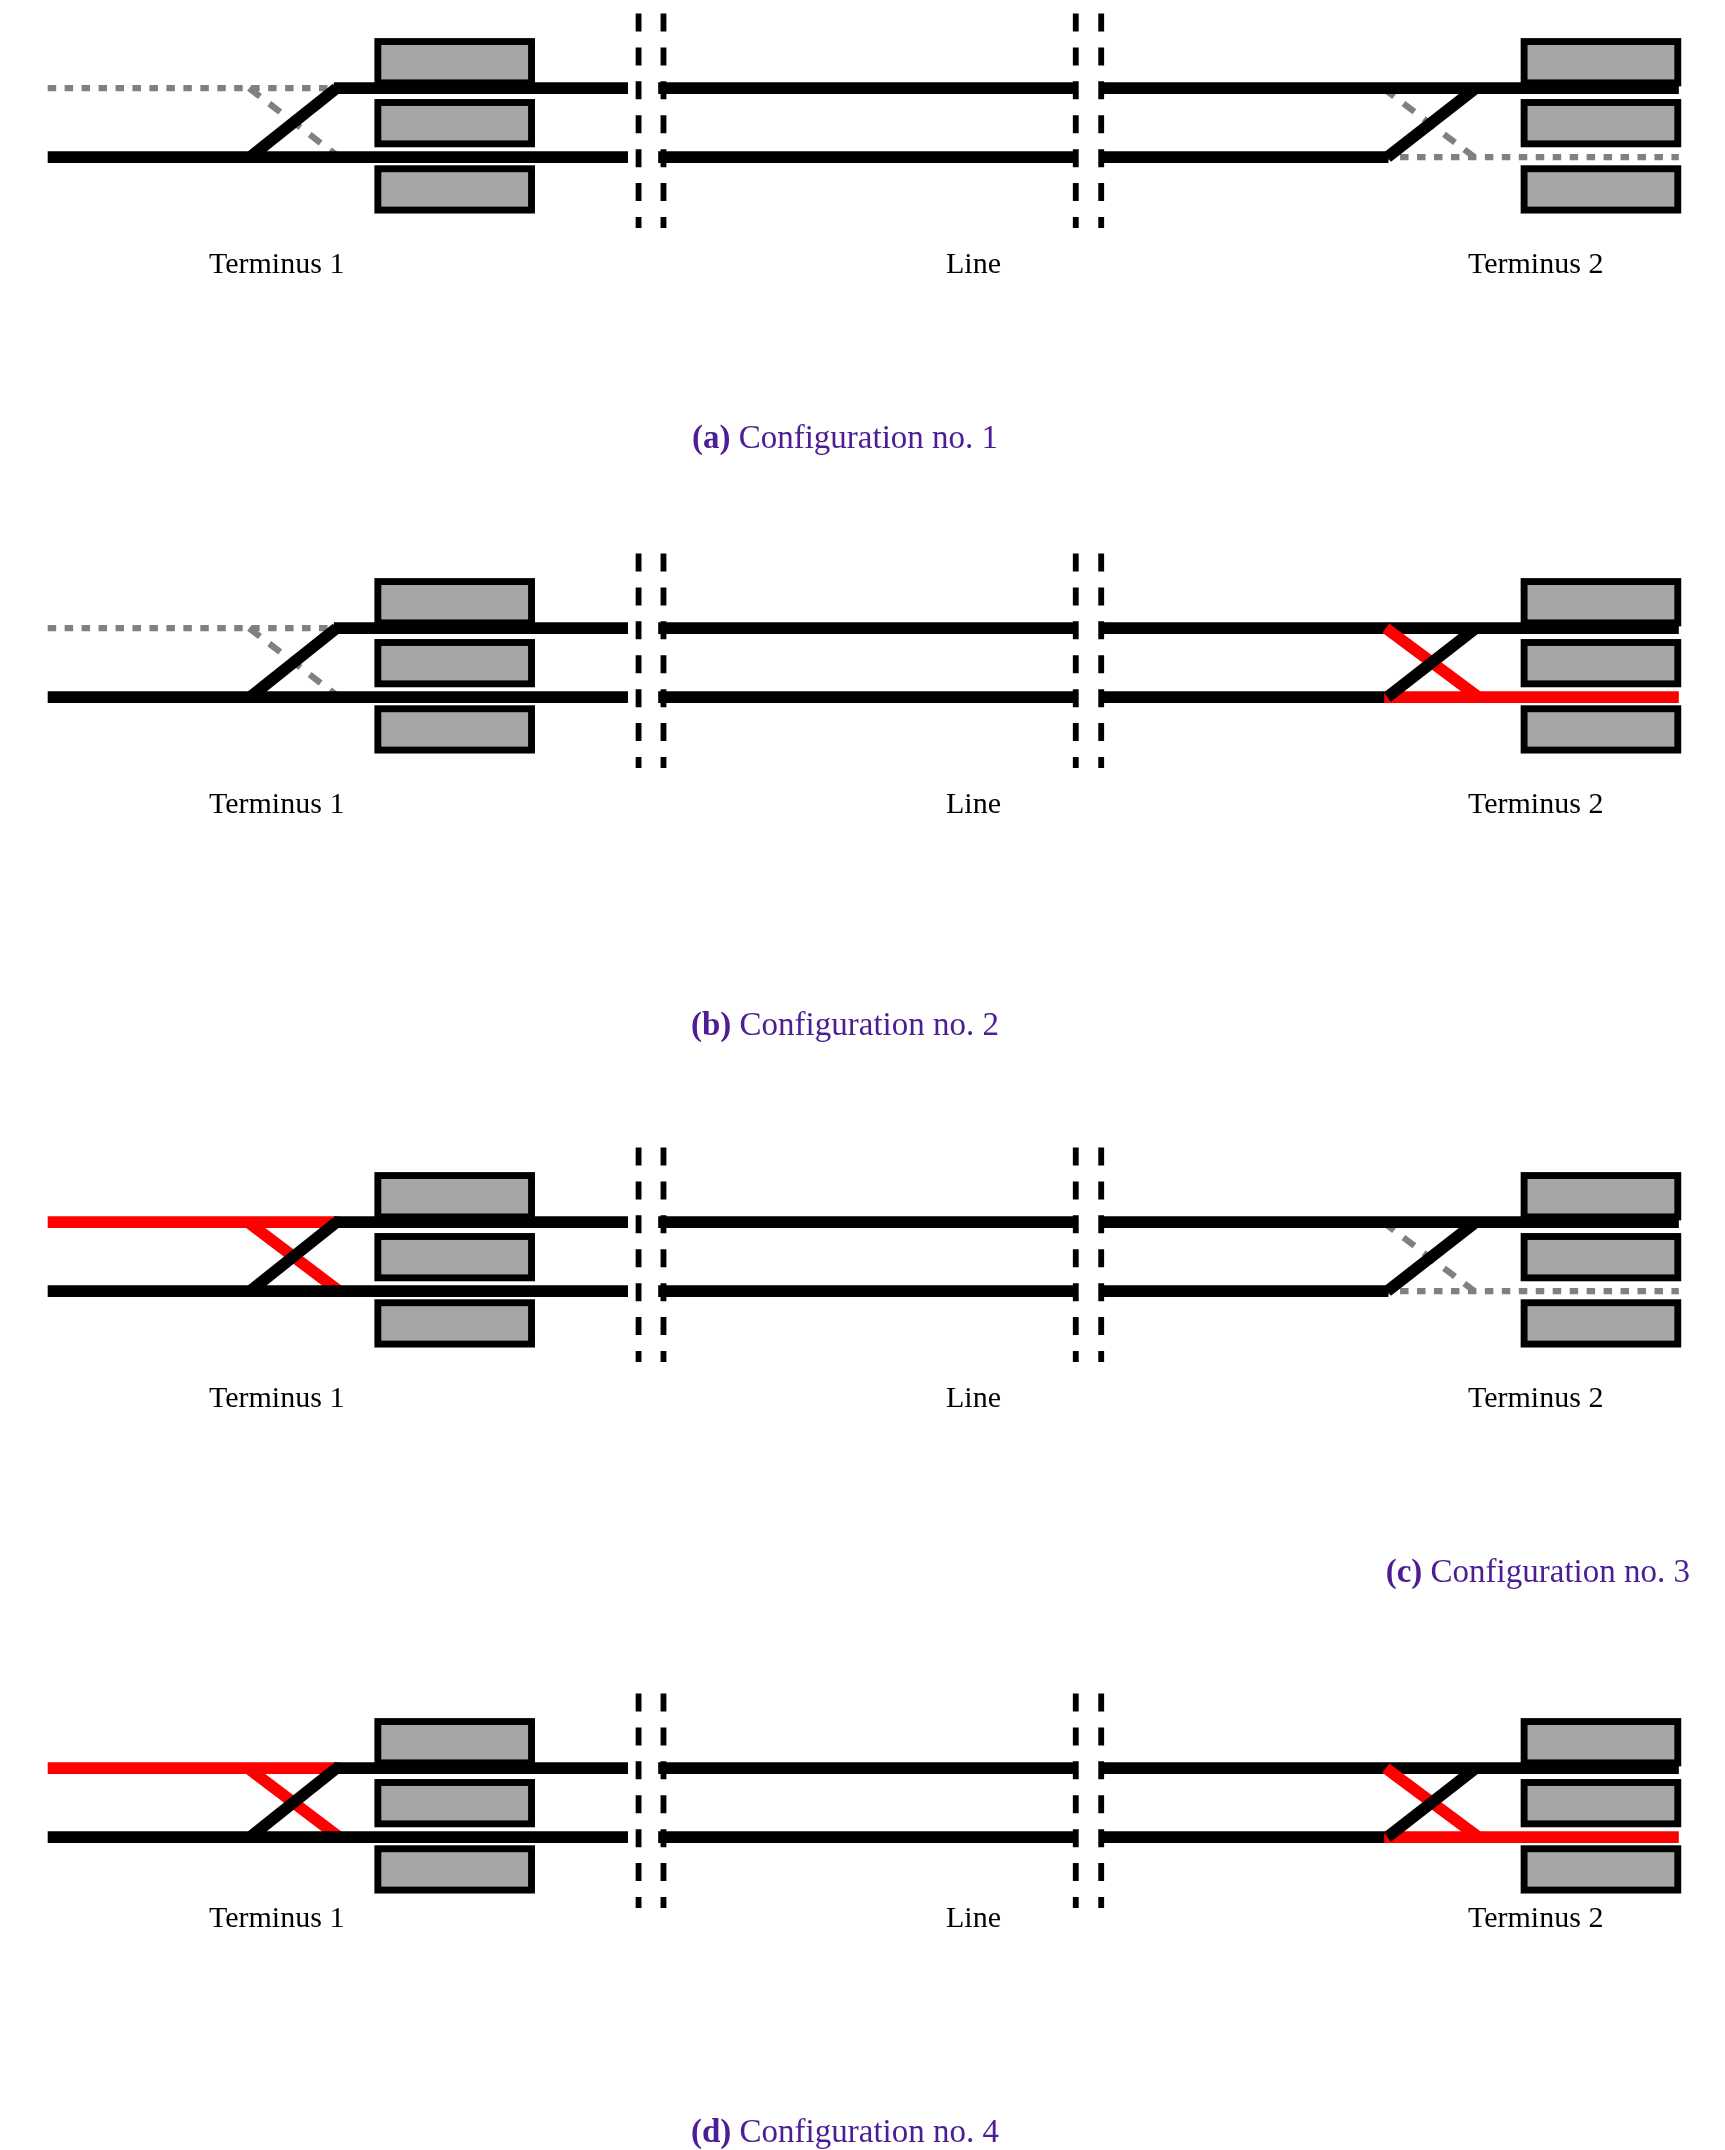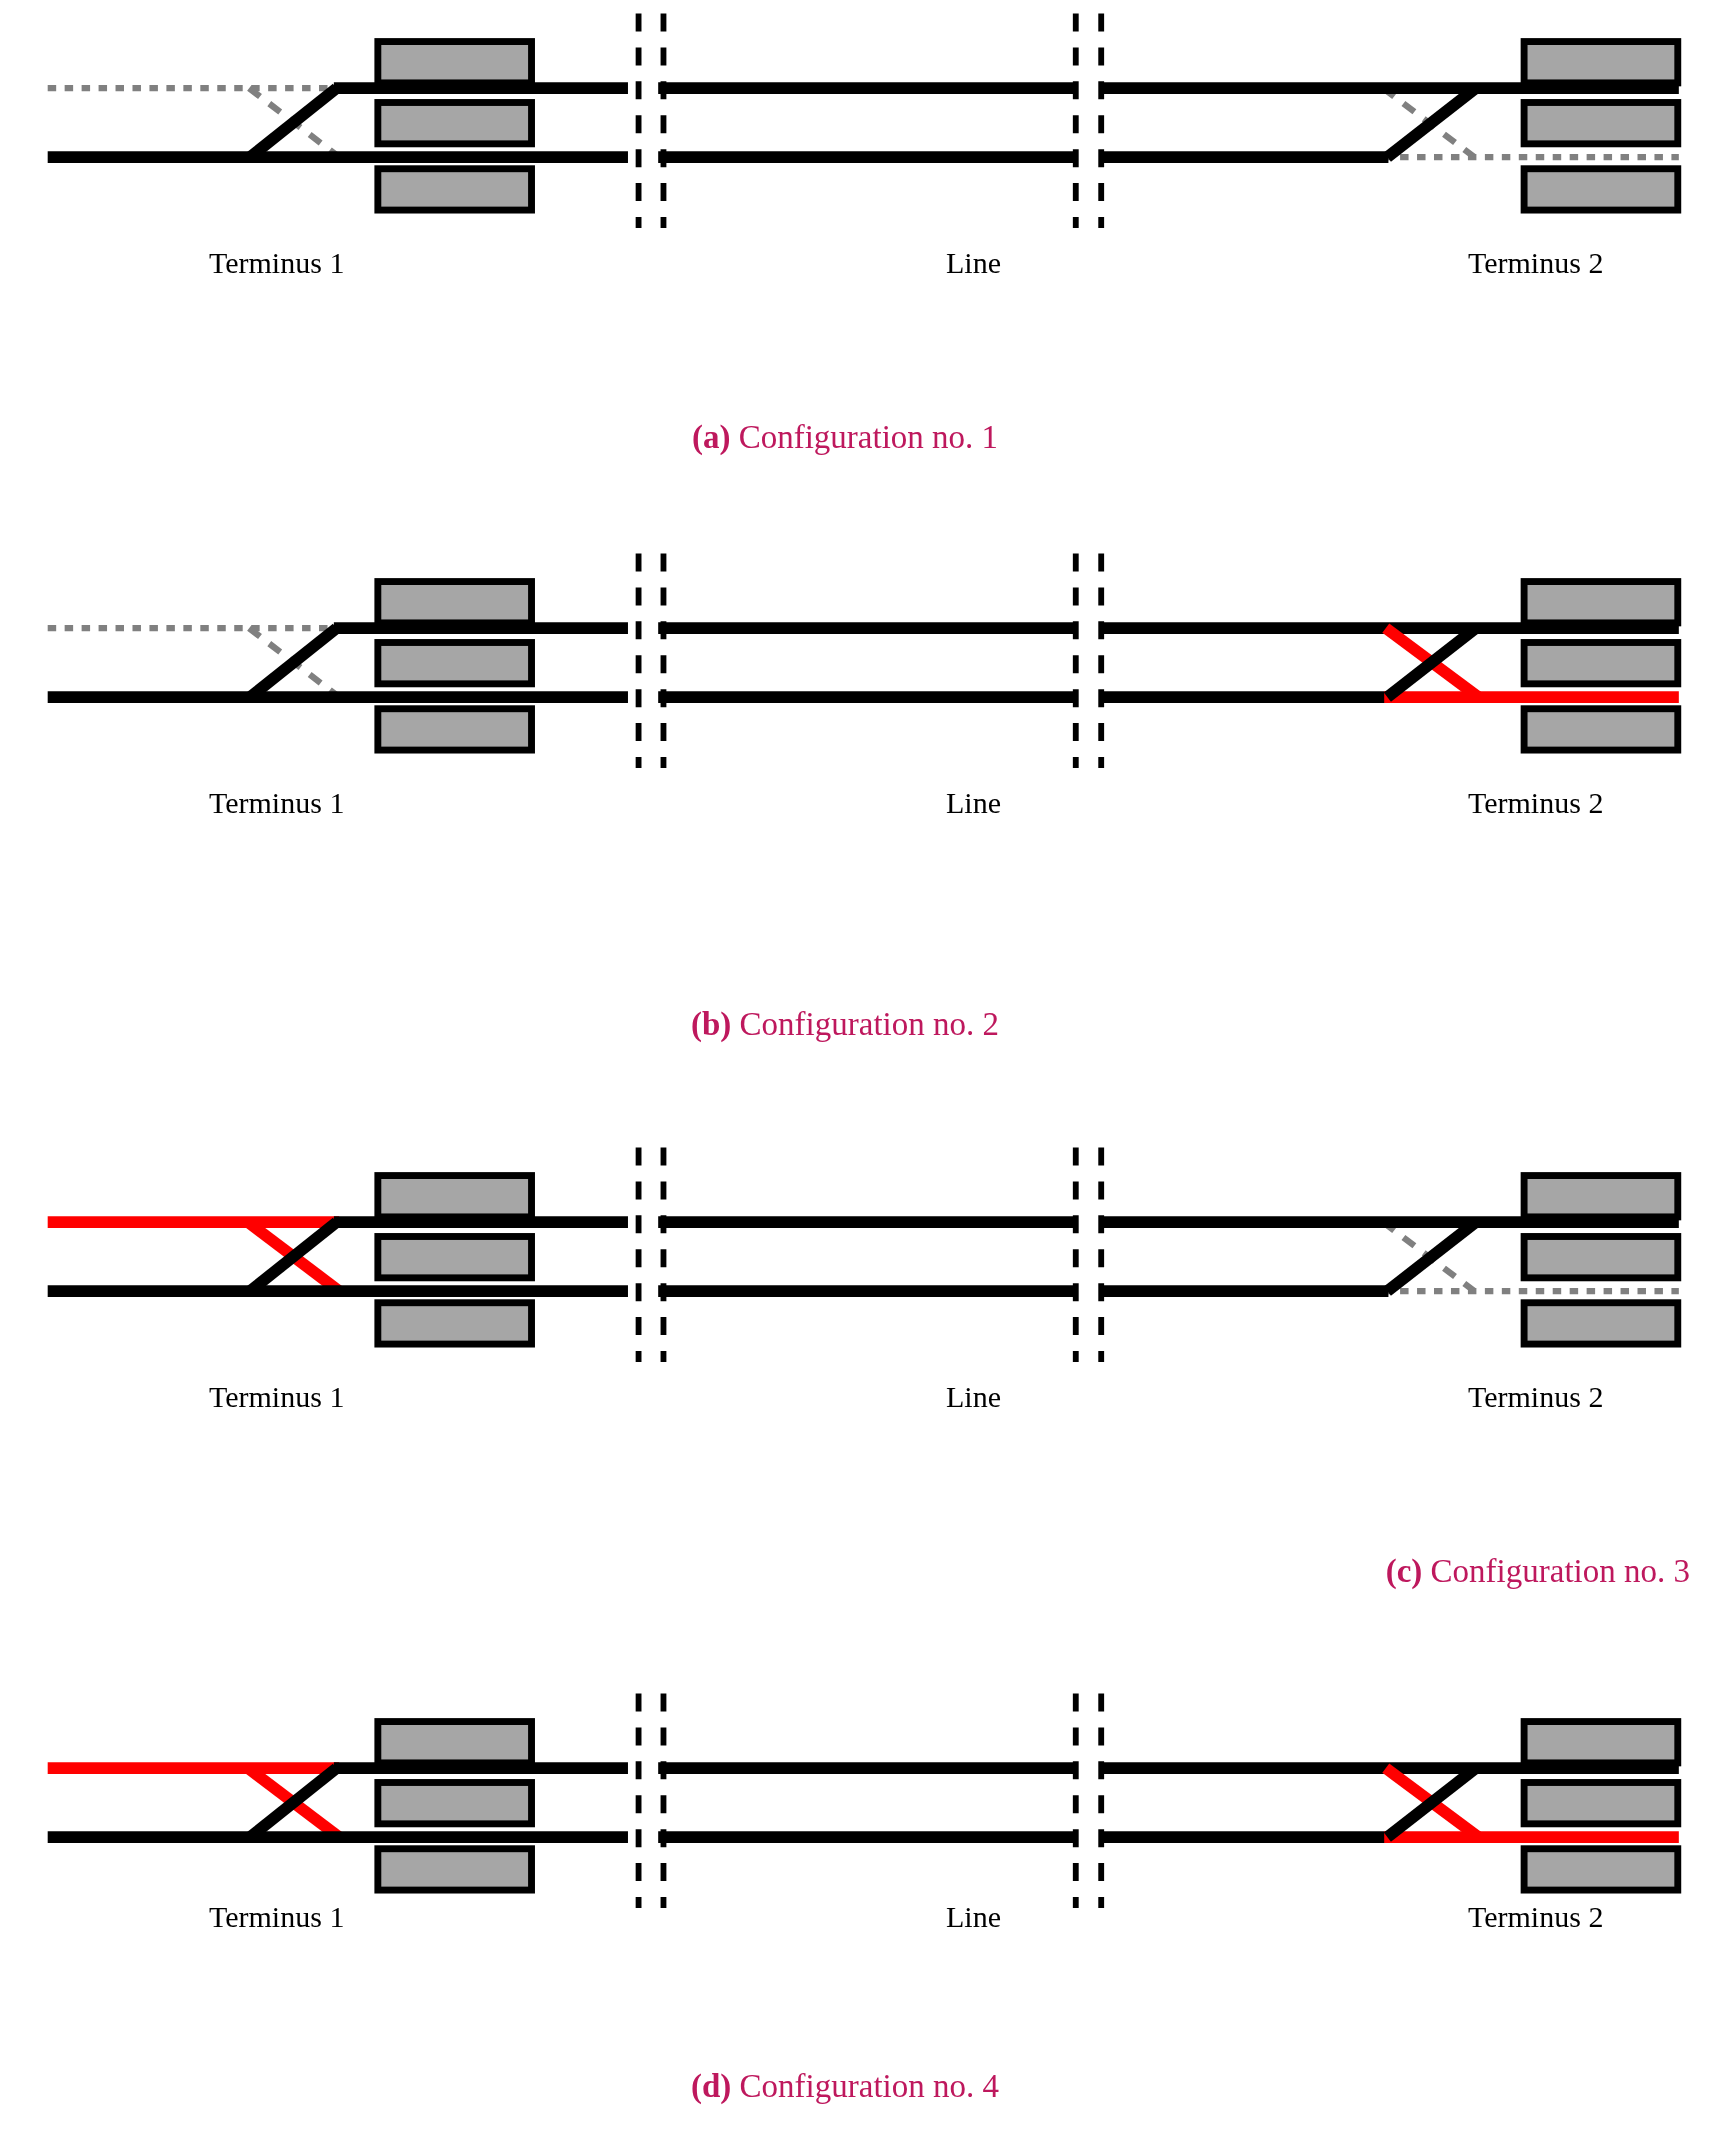--- a/index.html
+++ b/index.html
@@ -13,21 +13,21 @@
   .lbl{
     position:absolute;font-size:30px;color:#000;white-space:nowrap;
     font-family:"Liberation Serif","DejaVu Serif",serif;
     text-align:right;
   }
   .lbl-t1{left:209px;}
   .lbl-line{left:900px;margin-left:46px;}
   .lbl-t2{left:1468px;}
   .caption{
     position:absolute;left:0;width:1690px;text-align:center;
-    font-size:33px;color:#be185d;white-space:nowrap;
+    font-size:33px;color:#4c1d95;white-space:nowrap;
     font-family:"Liberation Serif","DejaVu Serif",serif;
   }
   .caption b{font-weight:bold;}
 </style>
 </head>
 <body>
 
 <div class="panel" id="panel-a" style="top:0px;">
   <svg viewBox="0 0 3257 620" xmlns="http://www.w3.org/2000/svg">
 
@@ -190,18 +190,18 @@
     <line x1="1205" y1="25" x2="1205" y2="430" stroke="#000" stroke-width="11" stroke-dasharray="34 30"></line>
     <line x1="1252" y1="25" x2="1252" y2="430" stroke="#000" stroke-width="11" stroke-dasharray="34 30"></line>
     <line x1="2030" y1="25" x2="2030" y2="430" stroke="#000" stroke-width="11" stroke-dasharray="34 30"></line>
     <line x1="2078" y1="25" x2="2078" y2="430" stroke="#000" stroke-width="11" stroke-dasharray="34 30"></line>
   </svg>
   <div class="labels" style="top:220px;">
     <span class="lbl lbl-t1">Terminus 1</span>
     <span class="lbl lbl-line">Line</span>
     <span class="lbl lbl-t2">Terminus 2</span>
   </div>
-  <div class="caption" style="top:388px;font-family:Liberation Serif, serif;">
+  <div class="caption" style="top:433px;font-family:Liberation Serif, serif;">
     <b>(d)</b>
     <span> Configuration no. 4</span>
   </div>
 </div>
 
 
 </body></html>

